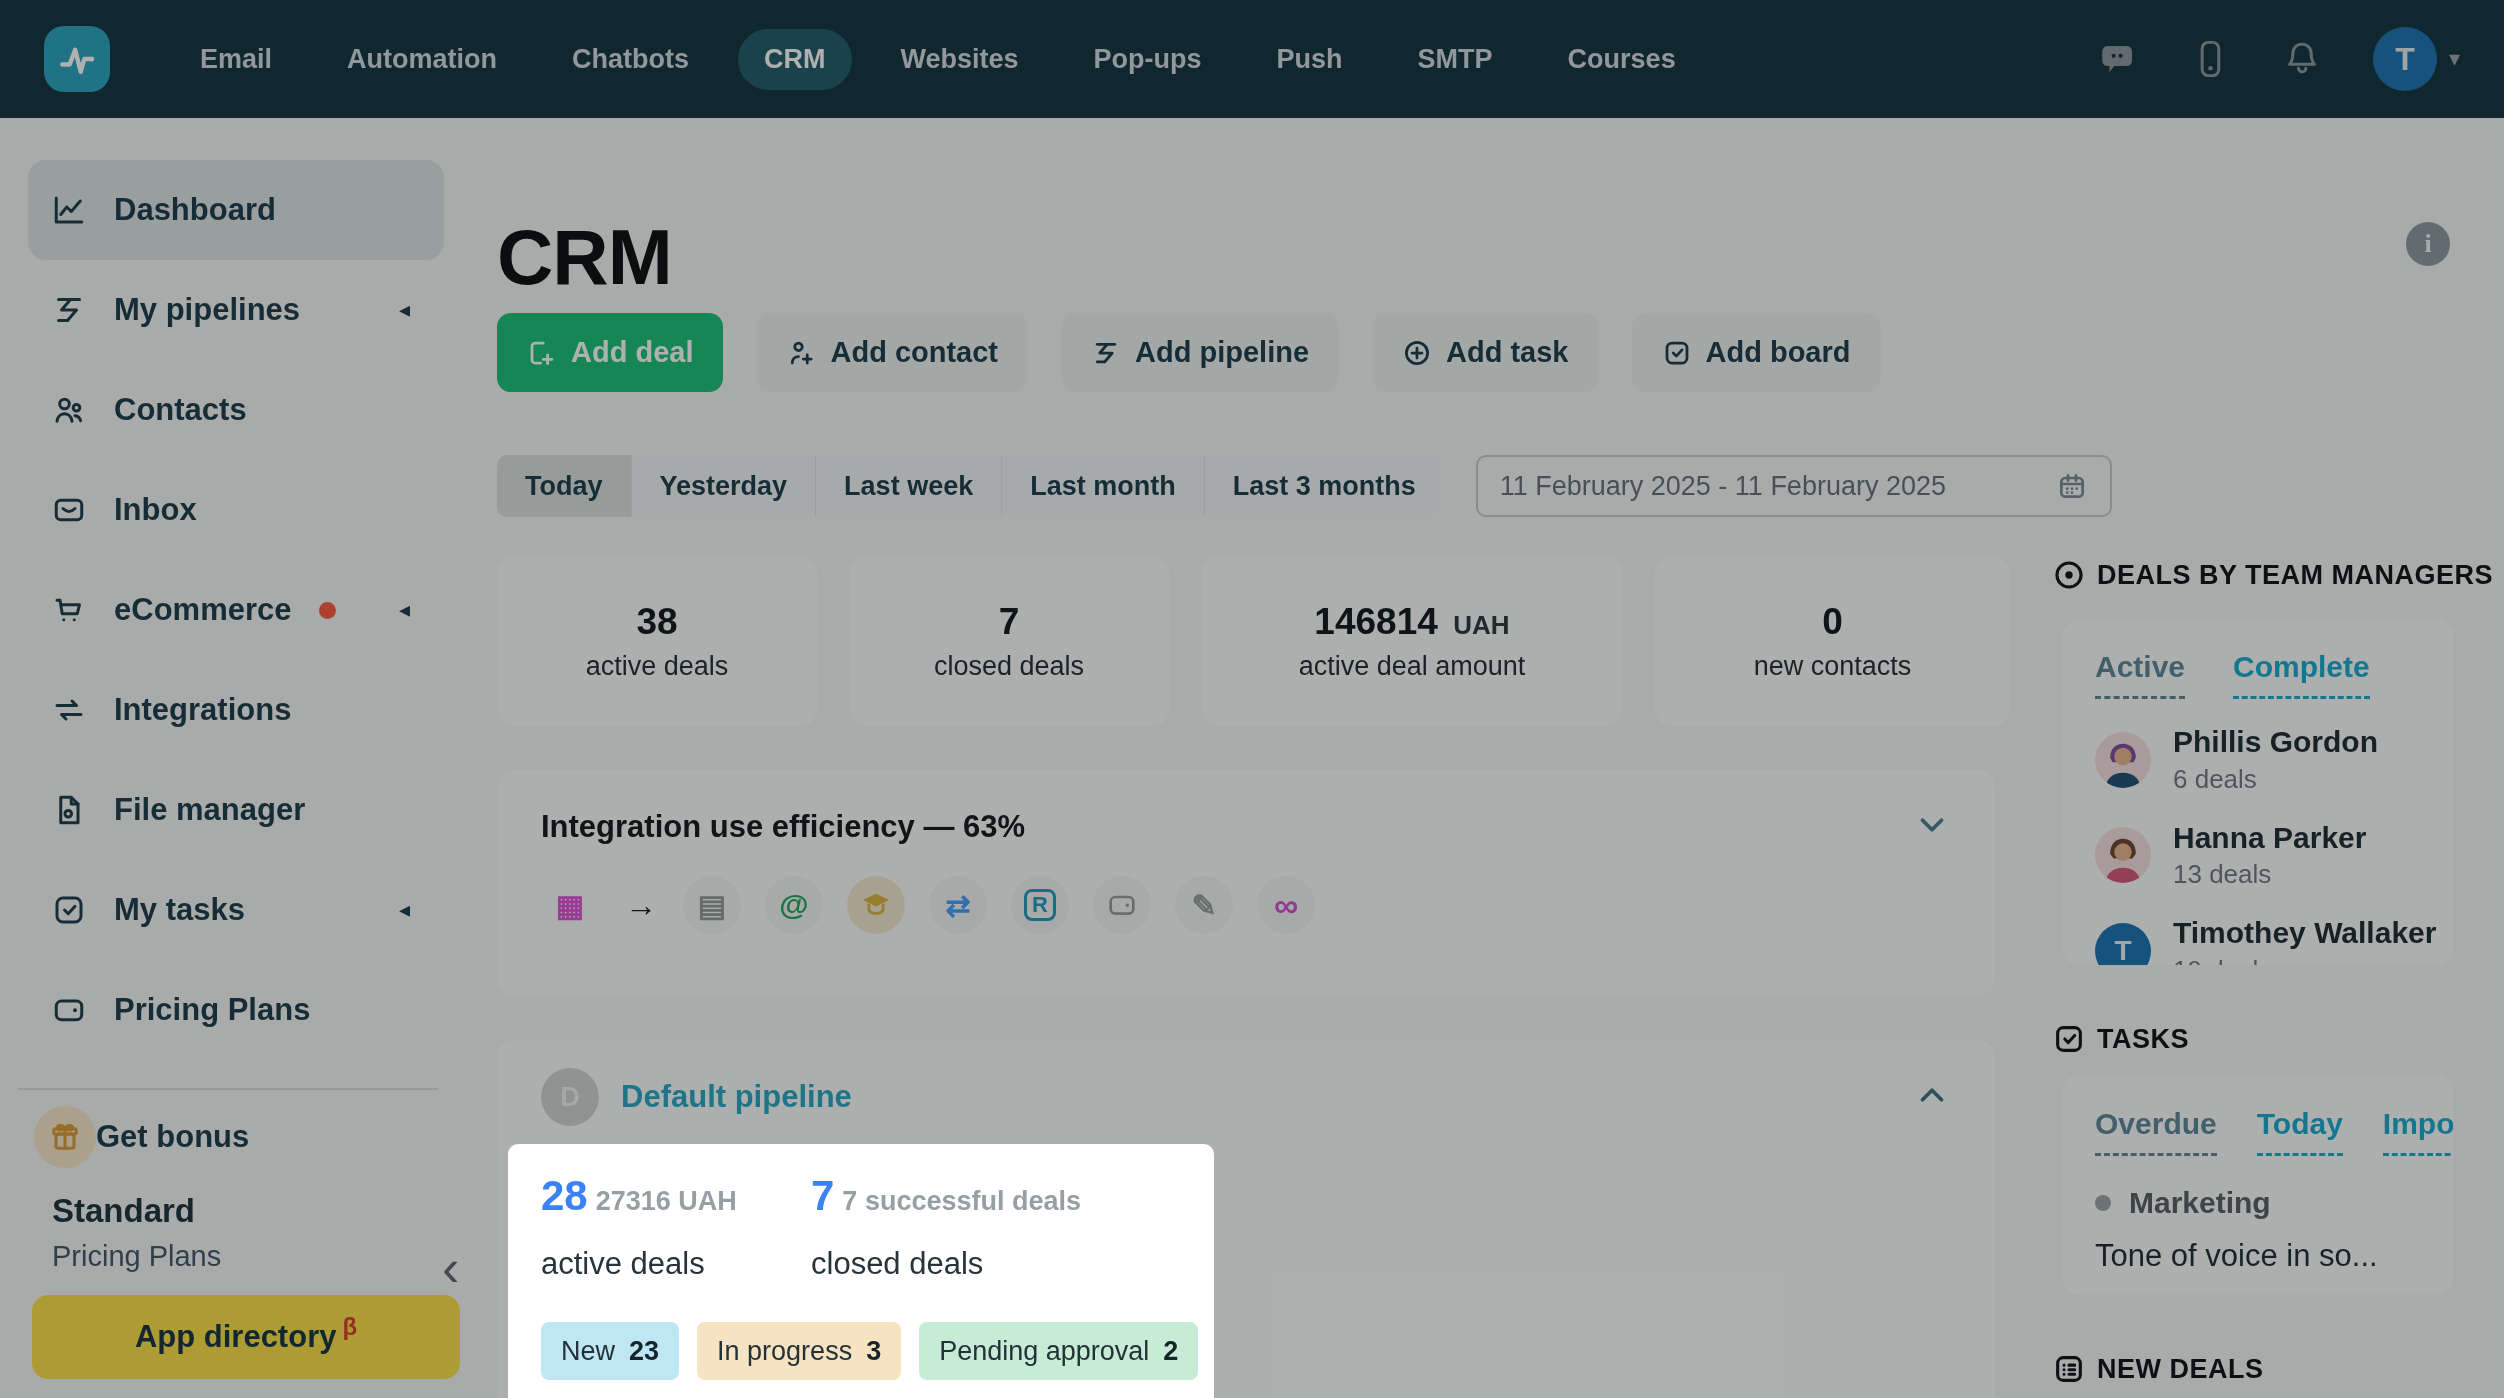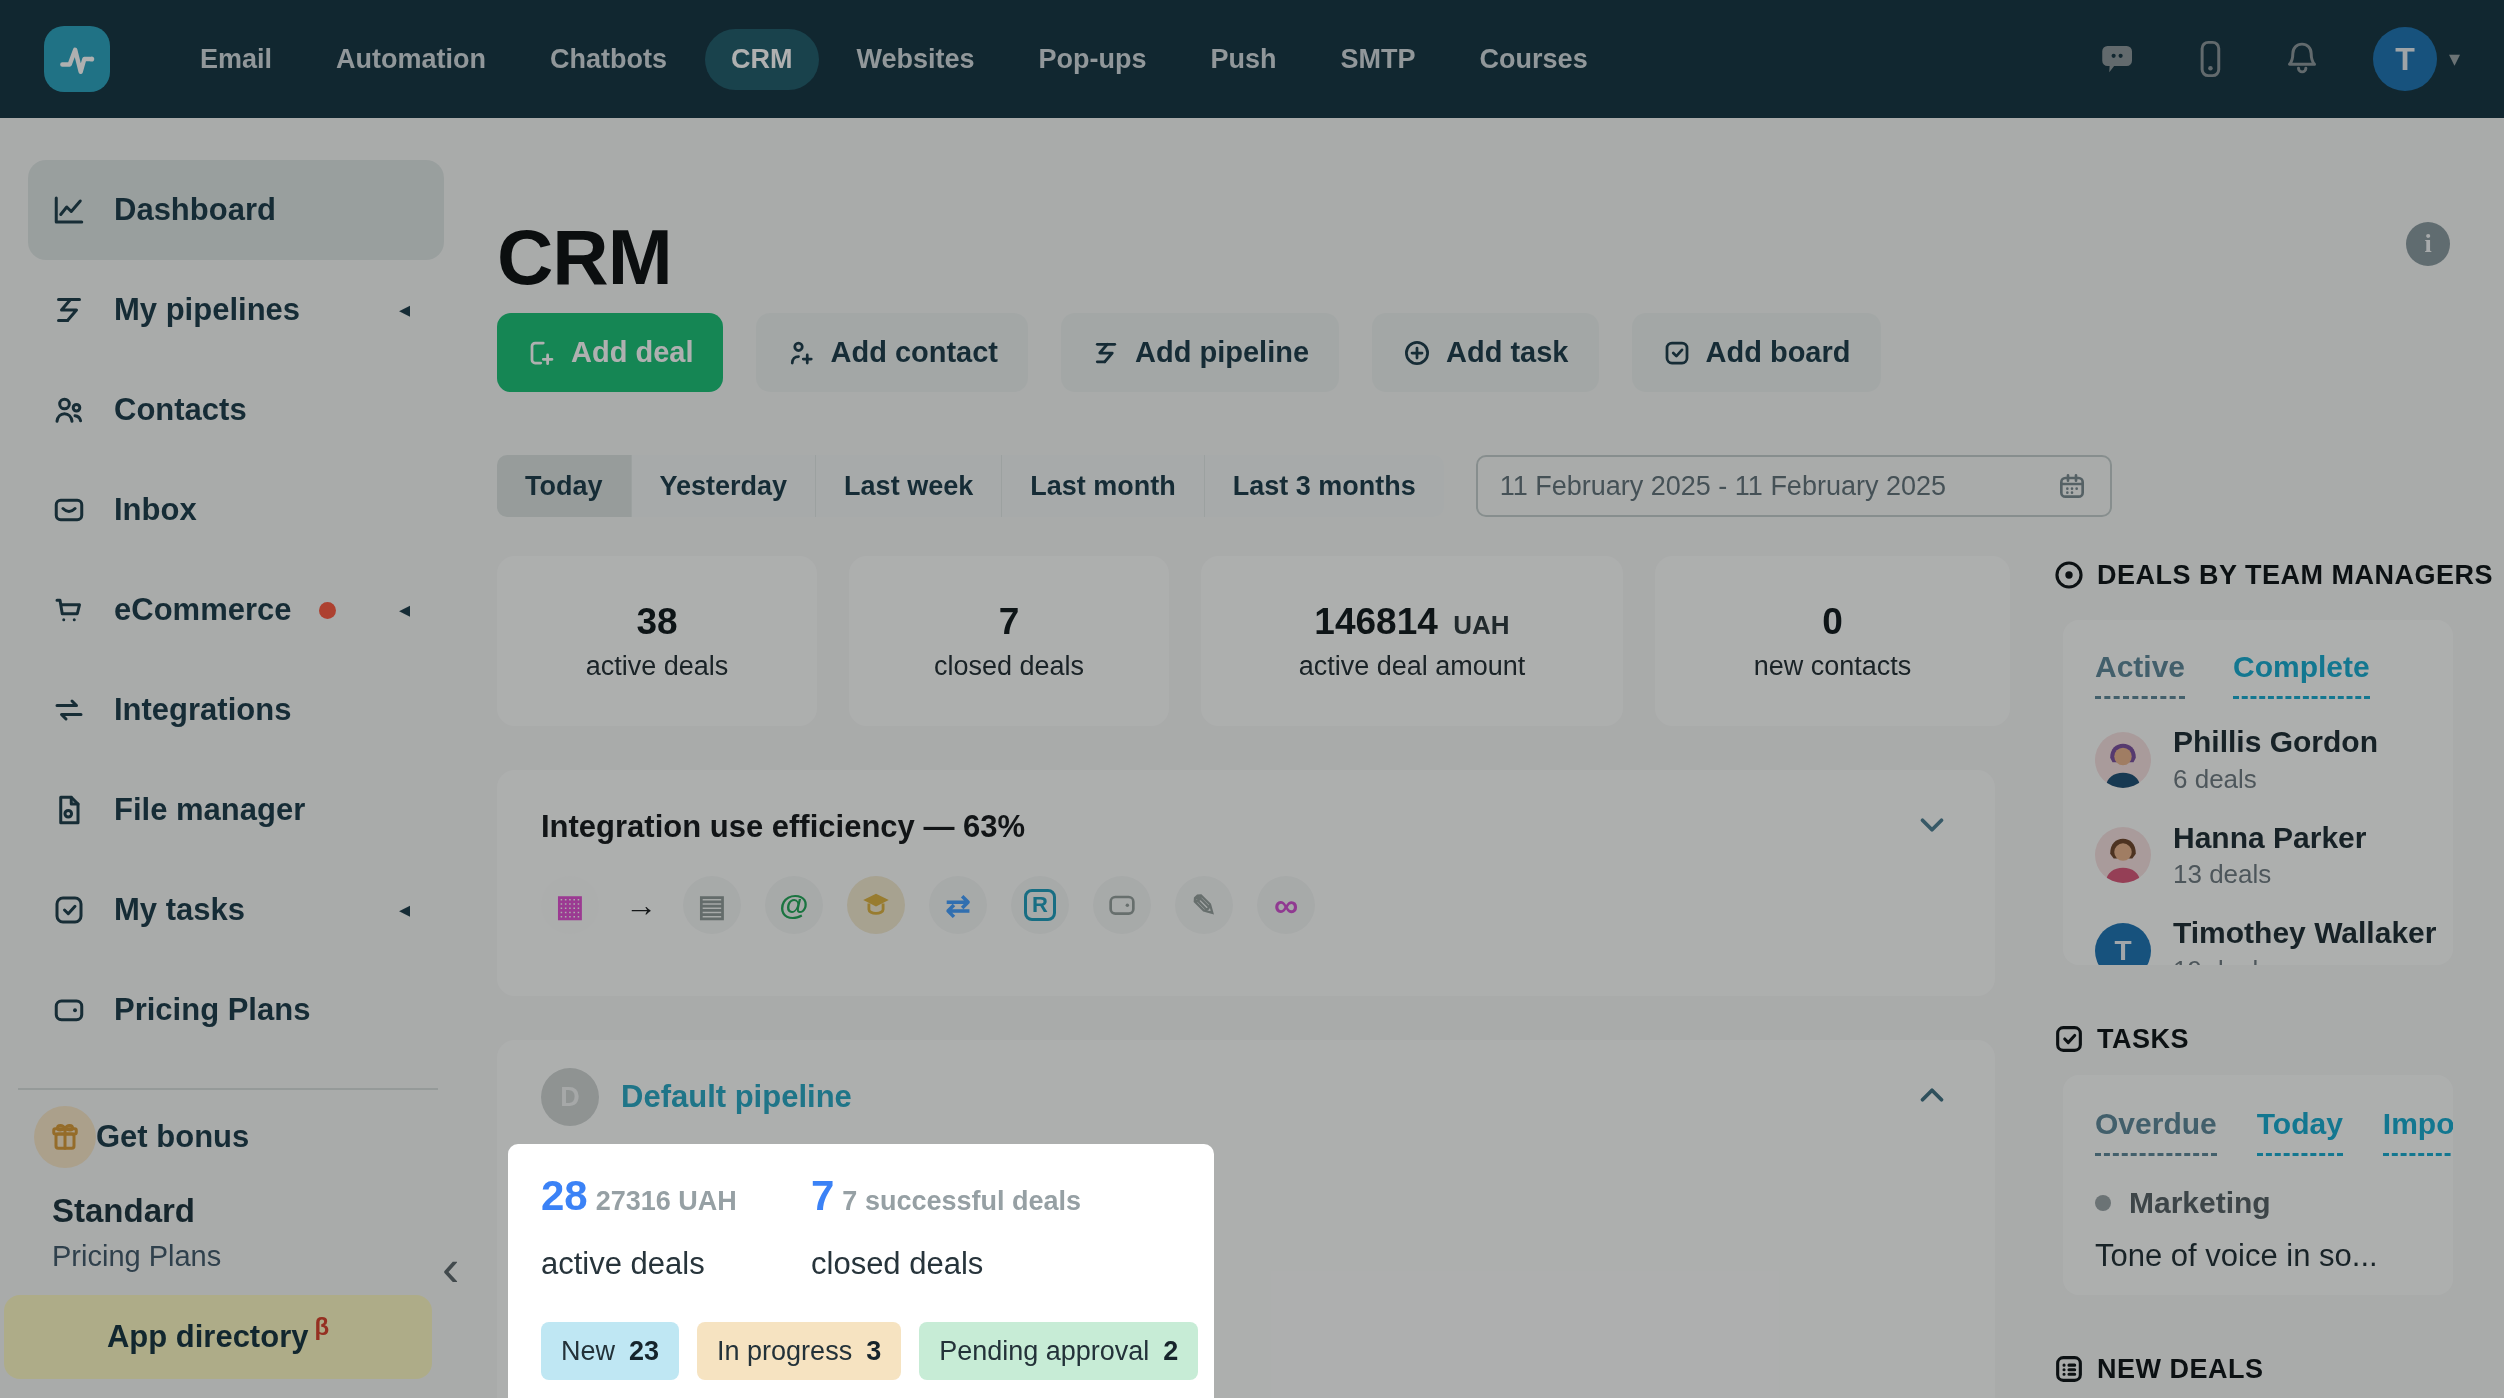--- a/index.html
+++ b/index.html
@@ -2,21 +2,21 @@
 <html><head>
 <meta charset="utf-8">
 <style>
   html,body{margin:0;padding:0;background:#555;}
   *{box-sizing:border-box;font-family:"Liberation Sans",sans-serif;}
   .stage{position:relative;width:2504px;height:1398px;overflow:hidden;background:#f7f8f7;}
 
   
   .navbar{position:absolute;left:0;top:0;width:2504px;height:118px;background:#143441;display:flex;align-items:center;padding:0 44px;}
   .logo{width:66px;height:66px;border-radius:20px;background:#2aa3bf;display:flex;align-items:center;justify-content:center;flex:0 0 auto;}
-  .nav-items{display:flex;align-items:center;margin-left:64px;gap:12px;justify-content:space-between;}
+  .nav-items{display:flex;align-items:center;margin-left:64px;gap:23px;justify-content:space-between;}
   .nav-item{color:#d2dade;font-size:27px;font-weight:700;padding:15px 26px;border-radius:40px;cursor:pointer;white-space:nowrap;}
   .nav-item.active{background:#205b6b;color:#fff;}
   .nav-right{margin-left:auto;display:flex;align-items:center;gap:50px;}
   .nav-ic{width:42px;height:42px;display:flex;align-items:center;justify-content:center;}
   .avatar-wrap{display:flex;align-items:center;gap:12px;}
   .avatar{width:64px;height:64px;border-radius:50%;background:#1d74b4;color:#e8eef2;font-size:32px;font-weight:700;display:flex;align-items:center;justify-content:center;}
   .caret{color:#9aa4a8;font-size:22px;}
 
   
   .sidebar{position:absolute;left:0;top:118px;width:447px;height:1280px;background:#f7f8f7;padding-top:42px;}
@@ -25,21 +25,21 @@
   .side-label{font-size:31px;font-weight:600;color:#1c3b49;}
   .side-ic{width:38px;height:38px;display:flex;align-items:center;justify-content:center;}
   .side-ic svg{width:36px;height:36px;stroke:#1d3d4a;stroke-width:2;fill:none;stroke-linecap:round;stroke-linejoin:round;}
   .side-chev{margin-left:auto;margin-right:34px;color:#1c3b49;font-size:22px;}
   .red-dot{width:17px;height:17px;border-radius:50%;background:#fc5a41;margin-left:2px;}
   .side-div{border-top:2px solid #d9dfdd;margin:28px 0 0 18px;width:420px;}
   .bonus-row{display:flex;align-items:center;padding-left:34px;margin-top:16px;cursor:pointer;}
   .bonus-circle{width:62px;height:62px;border-radius:50%;background:#f9e7c8;display:flex;align-items:center;justify-content:center;}
   .plan-name{padding-left:52px;margin-top:24px;font-size:33px;font-weight:700;color:#1b323d;}
   .plan-link{padding-left:52px;margin-top:10px;font-size:29px;color:#41596a;cursor:pointer;}
-  .app-dir{position:absolute;left:4px;top:1177px;width:428px;height:84px;border-radius:16px;background:#fef9c3;display:flex;align-items:center;justify-content:center;font-size:31px;font-weight:800;color:#15333f;cursor:pointer;gap:6px;}
+  .app-dir{position:absolute;left:32px;top:1177px;width:428px;height:84px;border-radius:16px;background:#fde047;display:flex;align-items:center;justify-content:center;font-size:31px;font-weight:800;color:#15333f;cursor:pointer;gap:6px;}
   .beta{color:#d8402a;font-size:24px;font-weight:800;position:relative;top:-10px;}
   .collapse-chev{position:absolute;left:442px;top:1242px;font-size:52px;color:#5d686c;cursor:pointer;line-height:1;}
 
   
   .page-title{position:absolute;left:497px;top:160px;font-size:78px;font-weight:800;color:#0b0e10;letter-spacing:-1px;}
   .info-circle{position:absolute;left:2406px;top:222px;width:44px;height:44px;border-radius:50%;background:#8a9aa0;color:#f4f7f8;display:flex;align-items:center;justify-content:center;font-size:26px;font-weight:800;font-family:"Liberation Serif",serif;cursor:pointer;}
   .btn-row{position:absolute;left:497px;top:313px;display:flex;gap:33px;}
   .btn{height:79px;border-radius:14px;background:#eef2f1;display:flex;align-items:center;gap:14px;padding:4px 30px;font-size:29px;font-weight:700;color:#1c3b49;cursor:pointer;border:none;}
   .btn svg{width:30px;height:30px;stroke:#1c3b49;stroke-width:2.2;fill:none;stroke-linecap:round;stroke-linejoin:round;}
   .btn.green{background:#1ac077;color:#fff;}

